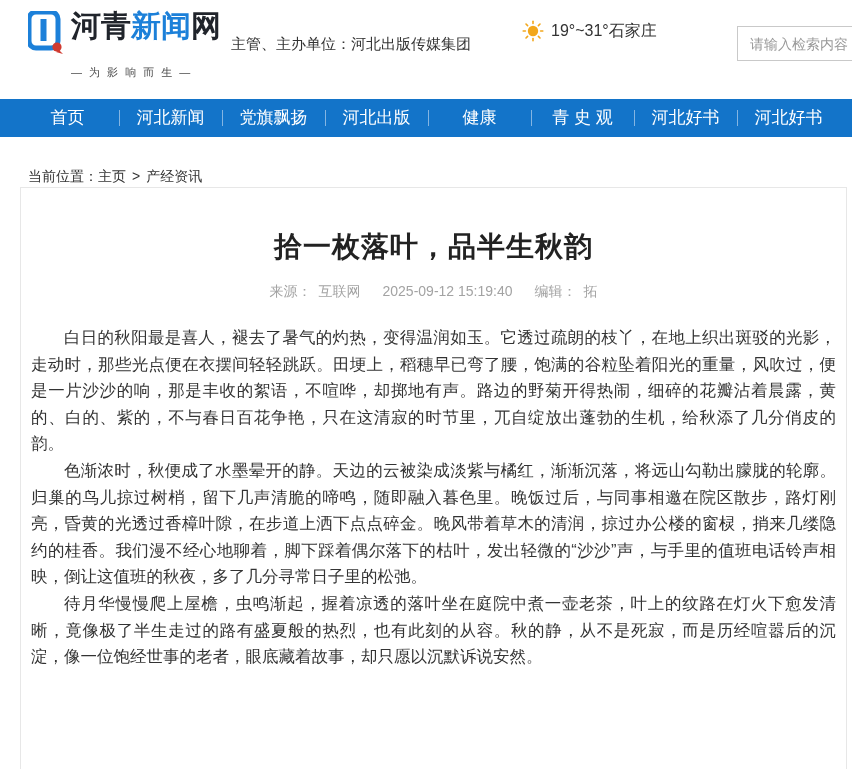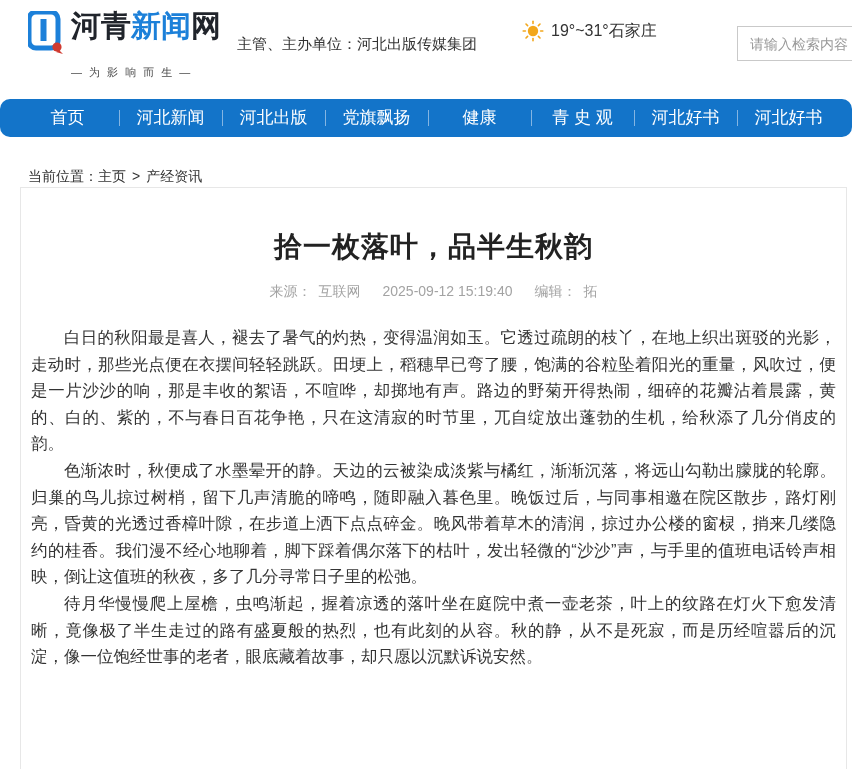--- a/index.html
+++ b/index.html
@@ -14,31 +14,31 @@
   }
   
   .top{position:relative;height:99px;background:#fff;}
   .logo{position:absolute;left:28px;top:9px;display:flex;align-items:flex-start;cursor:pointer;}
   .logo-icon{width:36px;height:44px;margin-top:2px;}
   .logo-textblock{margin-left:7px;}
   .logo-title{font-size:30px;font-weight:bold;letter-spacing:0;line-height:34px;white-space:nowrap;}
   .lg-dark{color:var(--logo-dark);}
   .lg-blue{color:var(--logo-blue);}
   .logo-tagline{font-size:11px;color:#4a4a4a;letter-spacing:2px;margin-top:22px;white-space:nowrap;}
-  .sponsor{position:absolute;left:237px;top:35px;font-size:15px;color:#333;white-space:nowrap;}
+  .sponsor{position:absolute;left:231px;top:35px;font-size:15px;color:#333;white-space:nowrap;}
   .weather{position:absolute;left:522px;top:20px;display:flex;align-items:center;font-size:16px;color:#333;}
   .weather svg{margin-right:7px;}
   .search{
     position:absolute;left:737px;top:26px;width:170px;height:35px;
     border:1px solid #c9c9c9;background:#fff;font-size:14px;padding:0 12px;color:#333;outline:none;
     font-family:inherit;
   }
   .search::placeholder{color:#999;}
   
-  .nav{height:38px;background:var(--nav-blue);border-radius:10px;}
+  .nav{height:38px;background:var(--nav-blue);}
   .nav ul{list-style:none;margin:0;padding:0 12px 0 16px;height:38px;display:flex;}
   .nav li{
     flex:1;position:relative;text-align:center;line-height:38px;color:#fff;
     font-size:17px;white-space:nowrap;cursor:pointer;
   }
   .nav li + li::before{
     content:"";position:absolute;left:0;top:11px;width:1px;height:16px;background:rgba(225,235,245,.55);
   }
   
   .breadcrumb{height:50px;padding:31px 0 0 28px;font-size:14px;color:#333;}
@@ -93,22 +93,22 @@
     <span>19°~31°</span>
       <span>石家庄</span>
   </div>
   <input class="search" type="text" placeholder="请输入检索内容" style="">
 </header>
 
 <nav class="nav">
   <ul>
       <li>首页</li>
       <li>河北新闻</li>
+      <li>党旗飘扬</li>
       <li>河北出版</li>
-      <li>党旗飘扬</li>
       <li>健康</li>
       <li>青 史 观</li>
       <li>河北好书</li>
       <li>河北好书</li>
     </ul>
 </nav>
 
 <div class="breadcrumb">
   <span>当前位置：</span><a>主页</a><span class="crumb-sep">&gt;</span><a>产经资讯</a>
 </div>

